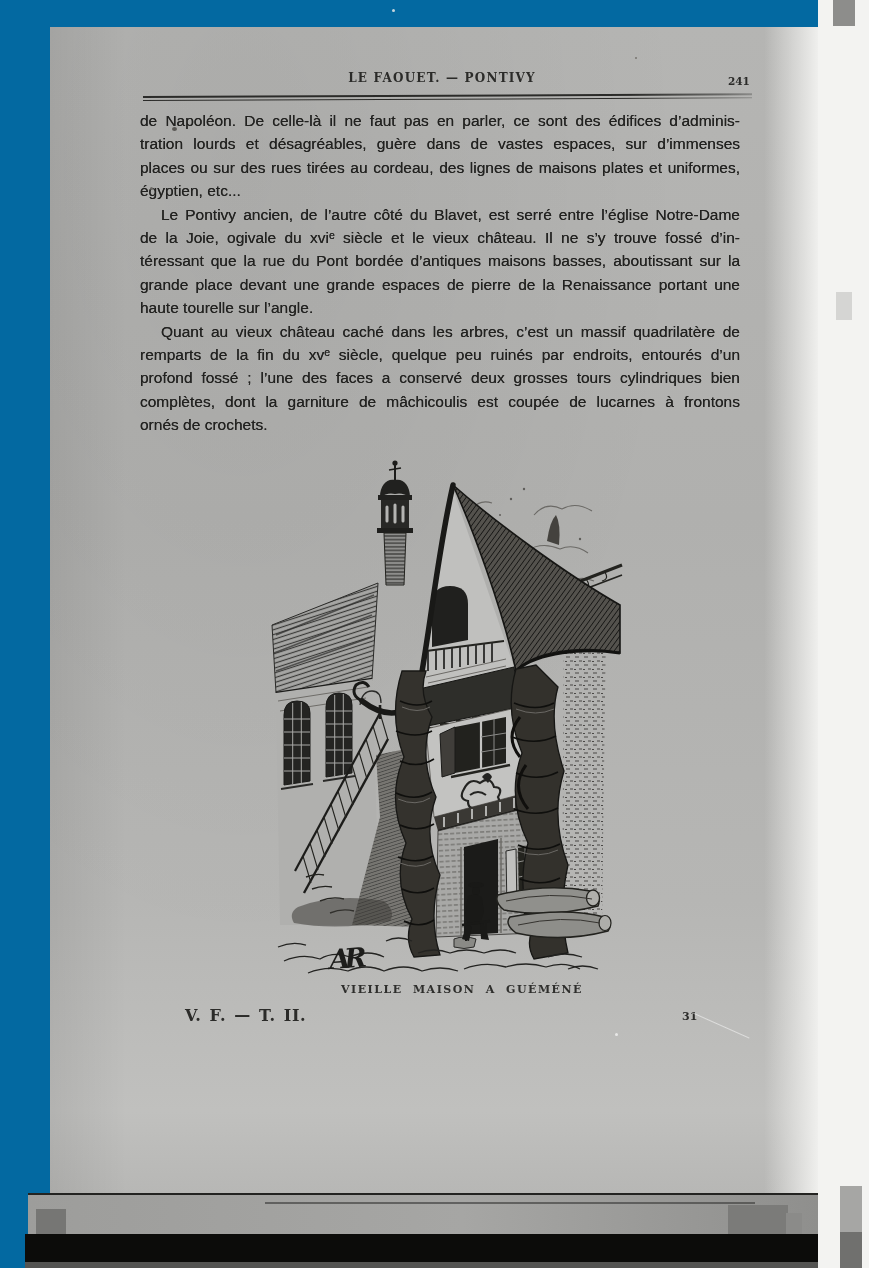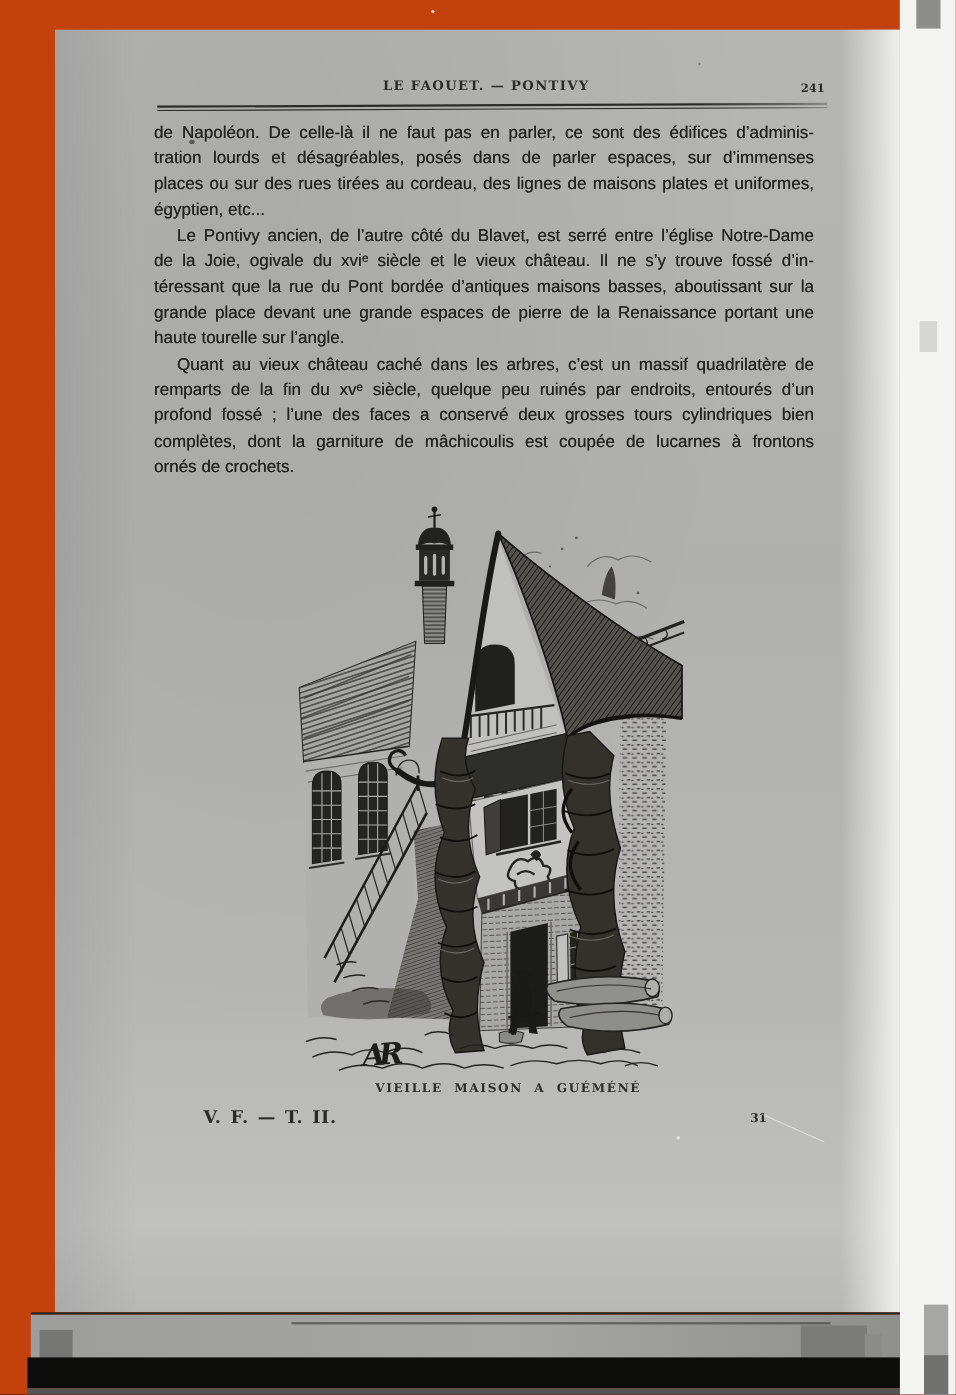--- a/index.html
+++ b/index.html
@@ -1,16 +1,16 @@
 <!DOCTYPE html>
 <html><head>
 <meta charset="utf-8">
 <style>
   html,body{margin:0;padding:0;background:#070707;}
-  .scene{position:relative;width:869px;height:1268px;background:#c2410c;overflow:hidden;
+  .scene{position:relative;width:869px;height:1268px;background:#0369a1;overflow:hidden;
          font-family:"DejaVu Serif",serif;}
   
   .film-strip{position:absolute;left:818px;top:0;width:51px;height:1268px;background:#f3f3f1;}
   .film-mark{position:absolute;}
   .mark-top{left:15px;top:0;width:22px;height:26px;background:#8d8d8b;}
   .mark-mid{left:18px;top:292px;width:16px;height:28px;background:#d5d5d3;}
   .mark-bottom{left:22px;top:1186px;width:22px;height:82px;background:#a6a6a4;}
   .mark-bottom-dark{left:22px;top:1232px;width:22px;height:36px;background:#70706e;}
   .top-speck{position:absolute;left:392px;top:9px;width:3px;height:3px;border-radius:50%;
              background:#e8e8e6;opacity:.85;}
@@ -82,21 +82,21 @@
 
   <div class="page">
 
     <div class="running-head">LE FAOUET. — PONTIVY</div>
     <div class="page-number">241</div>
     <div class="head-rule r1"></div>
     <div class="head-rule r2"></div>
 
     <div class="text-block">
       <div class="ln jl">de Napoléon. De celle-là il ne faut pas en parler, ce sont des édifices d’adminis-</div>
-      <div class="ln jl">tration lourds et désagréables, posés dans de parler espaces, sur d’immenses</div>
+      <div class="ln jl">tration lourds et désagréables, guère dans de vastes espaces, sur d’immenses</div>
       <div class="ln jl">places ou sur des rues tirées au cordeau, des lignes de maisons plates et uniformes,</div>
       <div class="ln">égyptien, etc...</div>
       <div class="ln jl ind">Le Pontivy ancien, de l’autre côté du Blavet, est serré entre l’église Notre-Dame</div>
       <div class="ln jl">de la Joie, ogivale du xviᵉ siècle et le vieux château. Il ne s’y trouve fossé d’in-</div>
       <div class="ln jl">téressant que la rue du Pont bordée d’antiques maisons basses, aboutissant sur la</div>
       <div class="ln jl">grande place devant une grande espaces de pierre de la Renaissance portant une</div>
       <div class="ln">haute tourelle sur l’angle.</div>
       <div class="ln jl ind">Quant au vieux château caché dans les arbres, c’est un massif quadrilatère de</div>
       <div class="ln jl">remparts de la fin du xvᵉ siècle, quelque peu ruinés par endroits, entourés d’un</div>
       <div class="ln jl">profond fossé ; l’une des faces a conservé deux grosses tours cylindriques bien</div>

